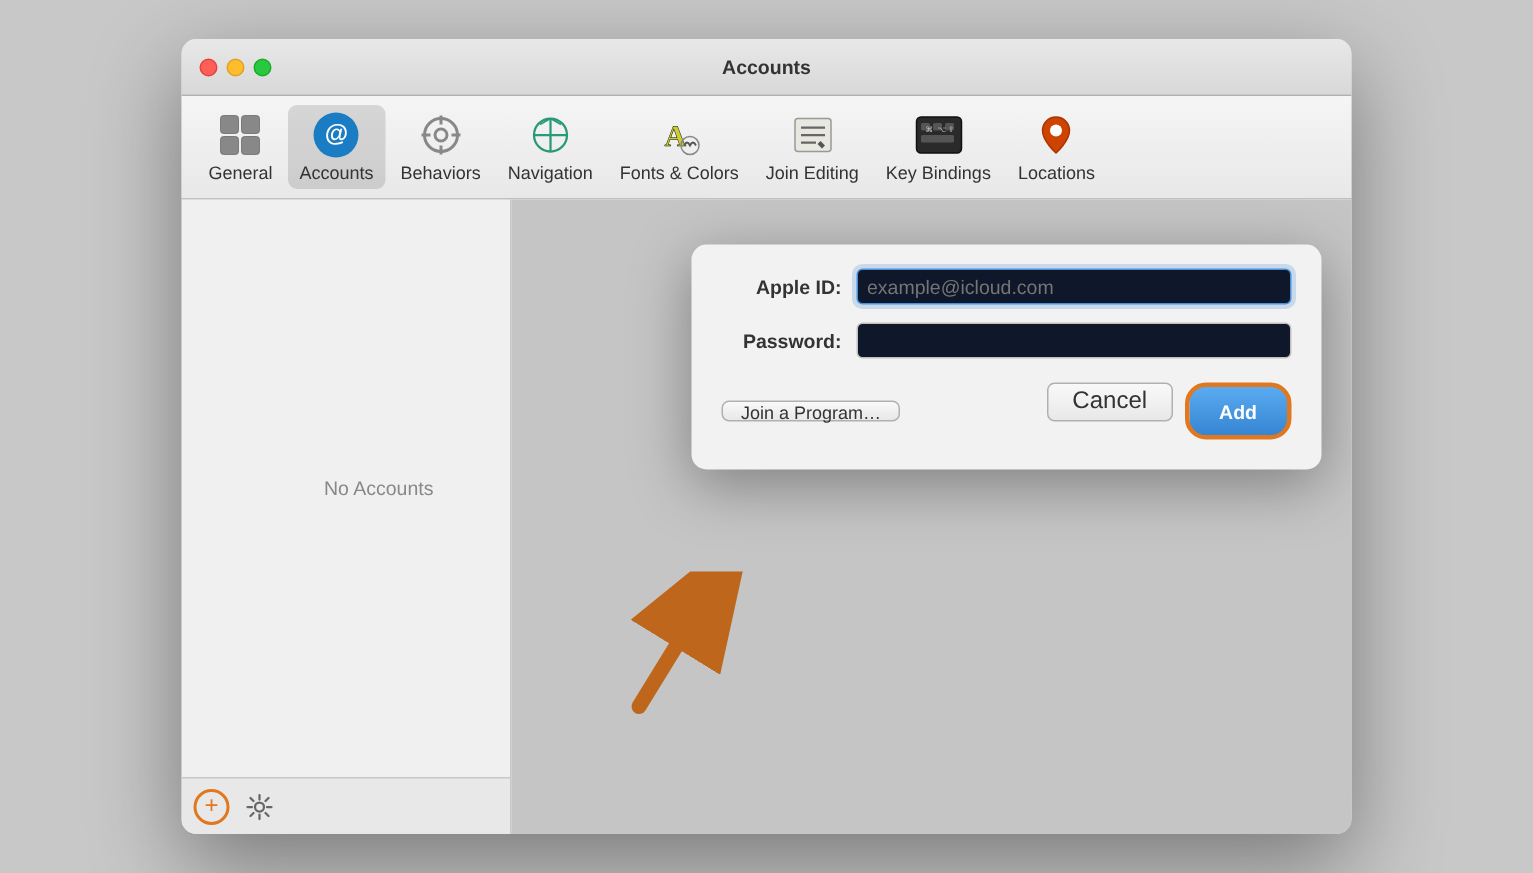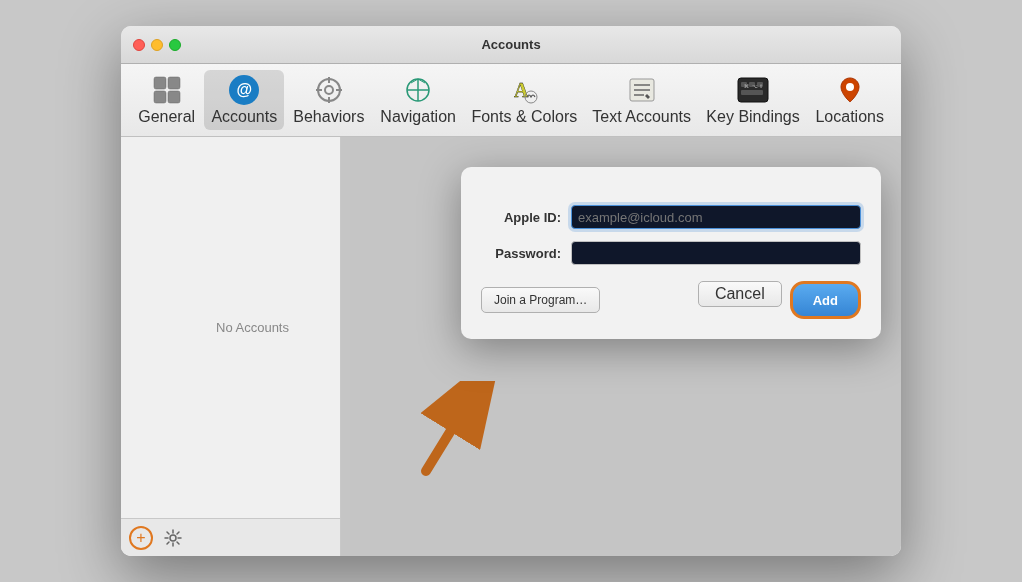--- a/index.html
+++ b/index.html
@@ -84,21 +84,21 @@
     .toolbar-icon {
       width: 32px;
       height: 32px;
       display: flex;
       align-items: center;
       justify-content: center;
       font-size: 22px;
       margin-bottom: 2px;
     }
     .toolbar-label {
-      font-size: 16px;
+      font-size: 12px;
       color: #333;
       white-space: nowrap;
     }
 
     
     .main-content {
       display: flex;
       flex: 1;
       overflow: hidden;
       position: relative;
@@ -175,21 +175,21 @@
       align-items: flex-start;
       justify-content: flex-end;
       padding: 30px 20px 0 0;
     }
 
     
     .modal {
       background: #f2f2f2;
       border-radius: 10px;
       box-shadow: 0 10px 40px rgba(0,0,0,0.35);
-      padding: 38px 20px 20px 20px;
+      padding: 16px 20px 20px 20px;
       width: 420px;
     }
     .modal-form {
       display: flex;
       flex-direction: column;
       gap: 12px;
     }
     .form-row {
       display: flex;
       align-items: center;
@@ -218,21 +218,21 @@
       border: 1px solid #c0c0c0;
       box-shadow: none;
     }
     .modal-buttons {
       display: flex;
       align-items: center;
       justify-content: space-between;
       margin-top: 4px;
     }
     .btn-join {
-      height: 26px;
+      height: 14px;
       padding: 0 12px;
       border: 1px solid #b0b0b0;
       border-radius: 5px;
       background: linear-gradient(to bottom, #f9f9f9, #e8e8e8);
       font-size: 12px;
       cursor: pointer;
       color: #333;
     }
     .btn-group-right {
       display: flex;
@@ -350,21 +350,21 @@
     <div class="toolbar-item">
       <div class="toolbar-icon">
         <svg width="30" height="30" viewBox="0 0 30 30">
           <rect x="3" y="4" width="24" height="22" rx="2" fill="#e8e8e0" stroke="#999" stroke-width="1"></rect>
           <line x1="7" y1="10" x2="23" y2="10" stroke="#666" stroke-width="1.5"></line>
           <line x1="7" y1="15" x2="23" y2="15" stroke="#666" stroke-width="1.5"></line>
           <line x1="7" y1="20" x2="17" y2="20" stroke="#666" stroke-width="1.5"></line>
           <path d="M20 19 L23 22 L21 24 L18 21 Z" fill="#555"></path>
         </svg>
       </div>
-      <span class="toolbar-label">Text Accounts</span>
+      <span class="toolbar-label">Join Editing</span>
     </div>
 
     <div class="toolbar-item">
       <div class="toolbar-icon">
         <svg width="32" height="26" viewBox="0 0 32 26">
           <rect x="1" y="1" width="30" height="24" rx="3" fill="#2a2a2a" stroke="#111" stroke-width="1"></rect>
           <rect x="4" y="5" width="6" height="5" rx="1" fill="#555"></rect>
           <rect x="12" y="5" width="6" height="5" rx="1" fill="#555"></rect>
           <rect x="20" y="5" width="6" height="5" rx="1" fill="#555"></rect>
           <rect x="4" y="13" width="22" height="5" rx="1" fill="#555"></rect>

